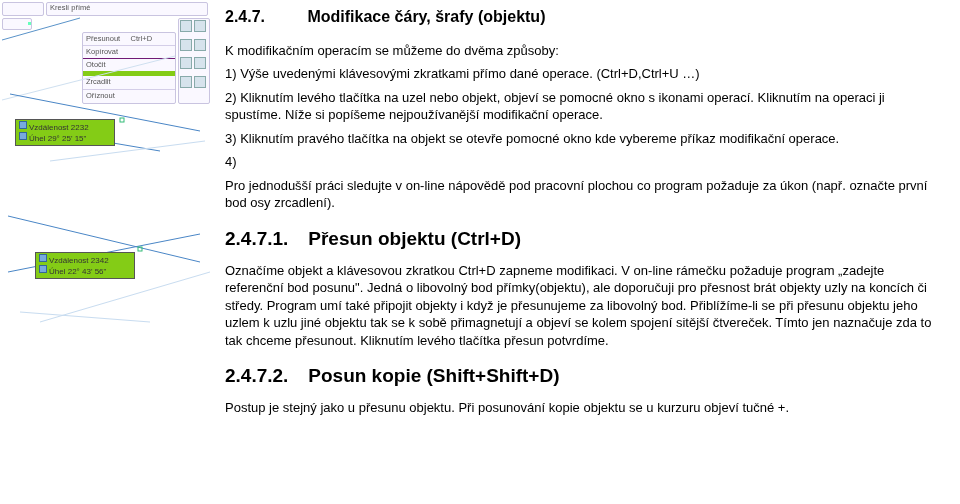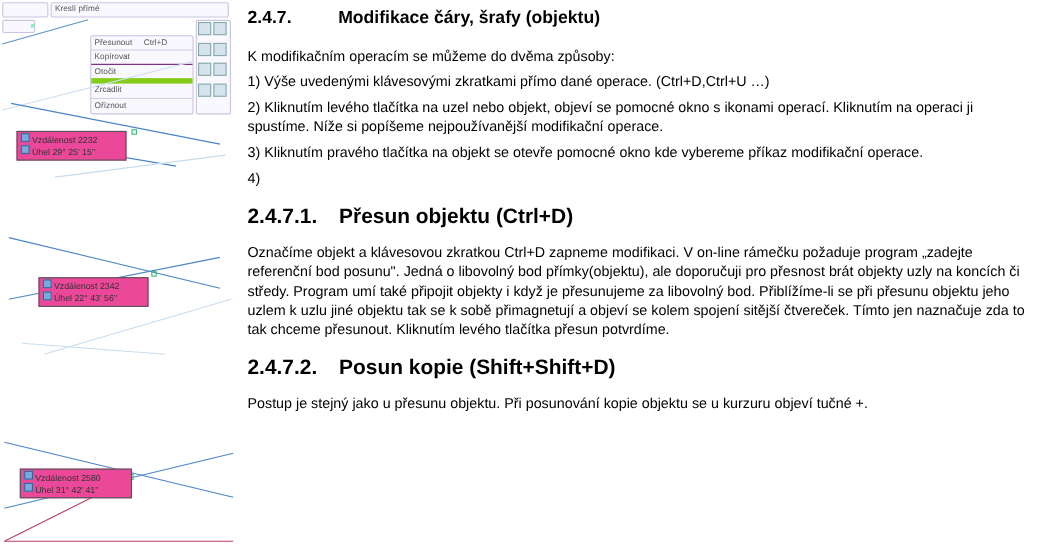--- a/index.html
+++ b/index.html
@@ -41,21 +41,21 @@
   .sec-num { display: inline-block; width: 78px; }
 
   
   .fig {
     position: absolute;
     border: none;
   }
   .fig svg { display: block; }
   .figbox {
     position: absolute;
-    background: #ec4899;
+    background: #84cc16;
     border: 1px solid #555;
     padding: 1px 3px;
     font-size: 8px;
     line-height: 1.05;
     color: #333;
   }
   .figbox .pin {
     display:inline-block;width:6px;height:6px;background:#7ad;border:1px solid #369;margin-right:2px;vertical-align:1px;
   }
   .toolbar-strip {
@@ -117,48 +117,36 @@
         <line x1="40" y1="110" x2="210" y2="60" stroke="#c8dcf0" stroke-width="1"></line>
         <line x1="20" y1="100" x2="150" y2="110" stroke="#c8dcf0" stroke-width="1"></line>
         <rect x="138" y="35" width="4" height="4" fill="none" stroke="#3b7" stroke-width="1"></rect>
       </svg>
       <div class="figbox" style="top:52px;left:35px;width:92px;">
         <div><span class="pin"></span><span>Vzdálenost 2342</span></div>
         <div><span class="pin"></span><span>Úhel     22° 43' 56"</span></div>
       </div>
     </div>
 
-    <div class="fig" style="top:392px;left:0;width:215px;height:108px;">
-      <svg width="215" height="108">
-        <line x1="4" y1="10" x2="212" y2="60" stroke="#4a86c6" stroke-width="1"></line>
-        <line x1="4" y1="70" x2="212" y2="20" stroke="#4a86c6" stroke-width="1"></line>
-        <line x1="4" y1="100" x2="212" y2="100" stroke="#bb3a6b" stroke-width="1"></line>
-        <line x1="4" y1="100" x2="120" y2="42" stroke="#bb3a6b" stroke-width="1"></line>
-        <rect x="116" y="39" width="5" height="5" fill="none" stroke="#3b7" stroke-width="1"></rect>
-      </svg>
-      <div class="figbox" style="top:34px;left:18px;width:94px;">
-        <div><span class="pin"></span><span>Vzdálenost 2580</span></div>
-        <div><span class="pin"></span><span>Úhel         31° 42' 41"</span></div>
-      </div>
-    </div>
 
   </div>
 
   <div class="right-col">
 
     <h2 class="heading">
       <span class="sec-num">2.4.7.</span>
       <span>Modifikace čáry, šrafy (objektu)</span>
     </h2>
 
     <p>K modifikačním operacím se můžeme do dvěma způsoby:</p>
     <p>1) Výše uvedenými klávesovými zkratkami přímo dané operace. (Ctrl+D,Ctrl+U …)</p>
     <p>2) Kliknutím levého tlačítka na uzel nebo objekt, objeví se pomocné okno s ikonami operací. Kliknutím na operaci ji spustíme. Níže si popíšeme nejpoužívanější modifikační operace.</p>
     <p>3) Kliknutím pravého tlačítka na objekt se otevře pomocné okno kde vybereme příkaz modifikační operace.</p>
     <p>4)</p>
+    <p>Pro jednodušší práci sledujte v on-line nápovědě pod pracovní plochou co program požaduje za úkon (např. označte první bod osy zrcadlení).</p>
 
     <h3 class="subheading">
       <span class="sec-num">2.4.7.1.</span>
       <span>Přesun objektu (Ctrl+D)</span>
     </h3>
 
     <p>Označíme objekt a klávesovou zkratkou Ctrl+D zapneme modifikaci. V on-line rámečku požaduje program „zadejte referenční bod posunu". Jedná o libovolný bod přímky(objektu), ale doporučuji pro přesnost brát objekty uzly na koncích či středy. Program umí také připojit objekty i když je přesunujeme za libovolný bod. Přiblížíme-li se při přesunu objektu jeho uzlem k uzlu jiné objektu tak se k sobě přimagnetují a objeví se kolem spojení sitější čtvereček. Tímto jen naznačuje zda to tak chceme přesunout. Kliknutím levého tlačítka přesun potvrdíme.</p>
 
     <h3 class="subheading">
       <span class="sec-num">2.4.7.2.</span>

